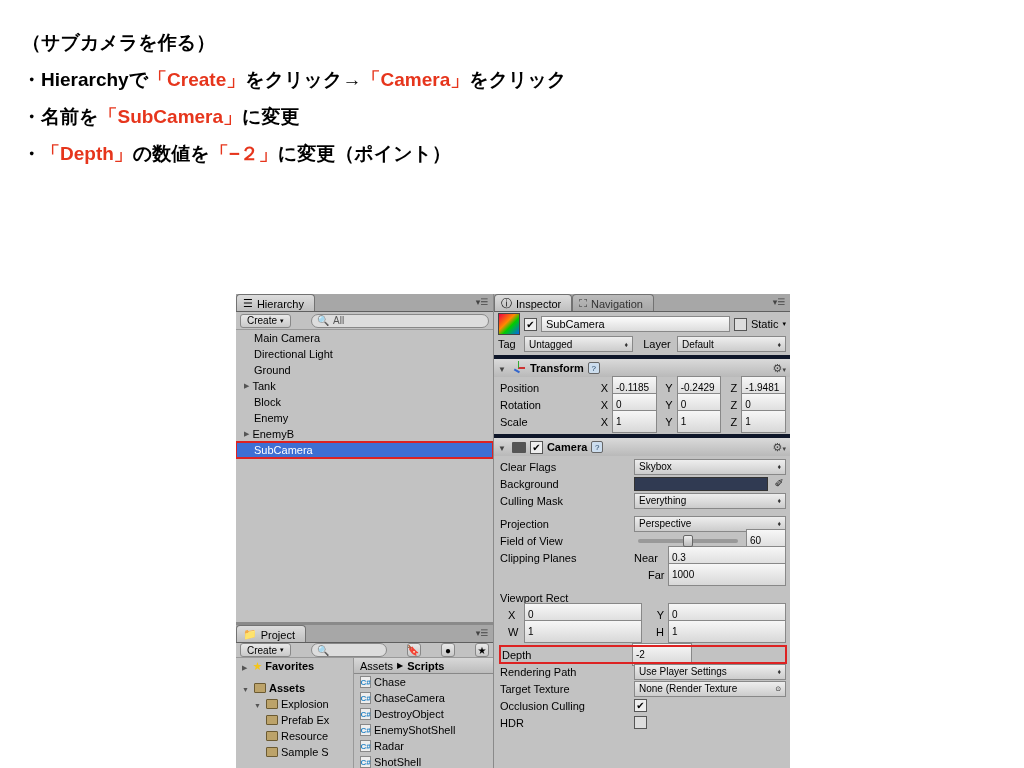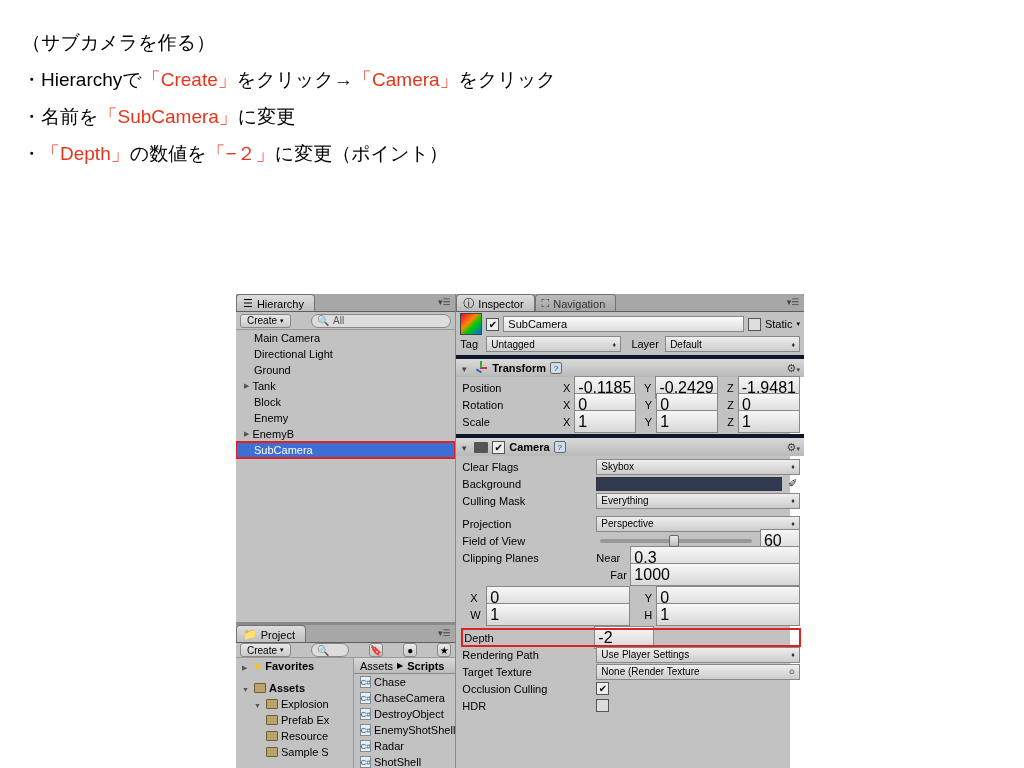--- a/index.html
+++ b/index.html
@@ -1,17 +1,17 @@
 <!DOCTYPE html>
 <html><head>
 <meta charset="utf-8">
 <style>
   * { box-sizing: border-box; margin: 0; padding: 0; }
   body { background: #fff; font-family: Arial, "Hiragino Sans", "Meiryo", sans-serif; width: 1024px; height: 768px; position: relative; overflow: hidden; }
-  .tutorial { padding: 24px 22px 10px 22px; font-size: 19px; line-height: 1.95; color: #000; font-weight: 400; }
+  .tutorial { padding: 24px 22px 10px 22px; font-size: 19px; line-height: 1.95; color: #000; font-weight: 700; }
   .tutorial .accent { color: #e6351c; }
   .unity { position: absolute; left: 236px; top: 294px; width: 554px; height: 474px; background: #c2c2c2; font: 11px "Lucida Grande", Arial, sans-serif; color: #000; display: flex; }
   .h-panel { width: 258px; height: 100%; display: flex; flex-direction: column; border-right: 1px solid #8a8a8a; }
   .i-panel { flex: 1; height: 100%; display: flex; flex-direction: column; }
   .tabrow { height: 18px; display: flex; align-items: flex-end; background: #a7a7a7; border-bottom: 1px solid #5f5f5f; position: relative; }
   .tab { background: linear-gradient(#ddd,#bfbfbf); border: 1px solid #727272; border-bottom: none; border-radius: 4px 4px 0 0; height: 17px; padding: 1px 10px 0 6px; display: inline-flex; align-items: center; gap: 4px; font-size: 11px; }
   .tab.inactive { background: linear-gradient(#bbb,#a7a7a7); color:#333; }
   .popmenu { position:absolute; right:4px; top:2px; width:14px; height:12px; display:flex; align-items:center; justify-content:center; font-size:9px; color:#444;}
   .toolbar { height: 18px; background: #c2c2c2; border-bottom: 1px solid #9a9a9a; display: flex; align-items: center; padding: 0 4px; gap: 20px; }
   .btnsmall { background: linear-gradient(#e9e9e9,#c9c9c9); border:1px solid #888; border-radius:3px; height:14px; padding:0 6px; font-size:10px; display:flex; align-items:center;}
@@ -42,21 +42,21 @@
   .comp { border-top:4px solid #0f172a; }
   .comp-head{height:18px;background:linear-gradient(#dadada,#b9b9b9);display:flex;align-items:center;padding:0 4px;gap:4px;font-size:11px;}
   .comp-head .tri::before{content:"▼";font-size:8px;color:#444;margin-right:2px;}
   .comp-head b{font-weight:bold;}
   .gear{margin-left:auto;font-size:11px;color:#444;}
   .helpico{width:12px;height:12px;border:1px solid #666;border-radius:2px;background:#cde;display:inline-flex;align-items:center;justify-content:center;font-size:8px;color:#246;}
   .comp-body{padding:2px 4px 4px 6px;}
   .prow{display:flex;align-items:center;height:17px;font-size:11px;gap:4px;}
   .plabel{width:92px;}
   .axlbl{width:10px;text-align:right;margin-left:2px;}
-  .numf{background:linear-gradient(#f7f7f7,#d8d8d8);border:1px solid #888;height:23px;padding:0 3px;font-size:16px;display:flex;align-items:center;}
+  .numf{background:linear-gradient(#f7f7f7,#d8d8d8);border:1px solid #888;height:23px;padding:0 3px;font-size:10px;display:flex;align-items:center;}
   .numf.w{flex:1;}
   .widef{flex:1;}
   .camicon{width:14px;height:11px;background:#555;border-radius:1px;position:relative;display:inline-block;}
   .camicon::before{content:"";position:absolute;left:-4px;top:2px;border:4px solid transparent;border-right-color:#555;}
   .colorbox{flex:1;height:14px;background:#303a52;border:1px solid #333;}
   .eyed{width:14px;text-align:center;}
   .slider{flex:1;height:4px;background:#999;border-radius:2px;position:relative;margin:0 4px;}
   .slider .knob{position:absolute;left:45%;top:-4px;width:10px;height:12px;background:linear-gradient(#eee,#bbb);border:1px solid #666;border-radius:2px;}
   .axis-icon{width:14px;height:14px;position:relative;display:inline-block;}
   .axis-icon .r{position:absolute;width:7px;height:1.5px;background:#c33;left:6px;top:6px;}
@@ -317,20 +317,23 @@
             <span style="width:30px;">Near</span>
             <div class="numf widef">0.3</div>
           </div>
         <div class="prow">
             <span class="plabel" style="width:130px;"></span>
             <span style="width:30px;padding-left:14px;">Far</span>
             <div class="numf widef">1000</div>
           </div>
         <div style="height:6px;"></div>
         <div class="prow">
+            <span class="plabel" style="width:130px;">Viewport Rect</span>
+          </div>
+        <div class="prow">
             <span style="width:20px;padding-left:8px;">X</span>
             <div class="numf widef">0</div>
             <span style="width:18px;text-align:right;">Y</span>
             <div class="numf widef">0</div>
           </div>
         <div class="prow">
             <span style="width:20px;padding-left:8px;">W</span>
             <div class="numf widef">1</div>
             <span style="width:18px;text-align:right;">H</span>
             <div class="numf widef">1</div>

